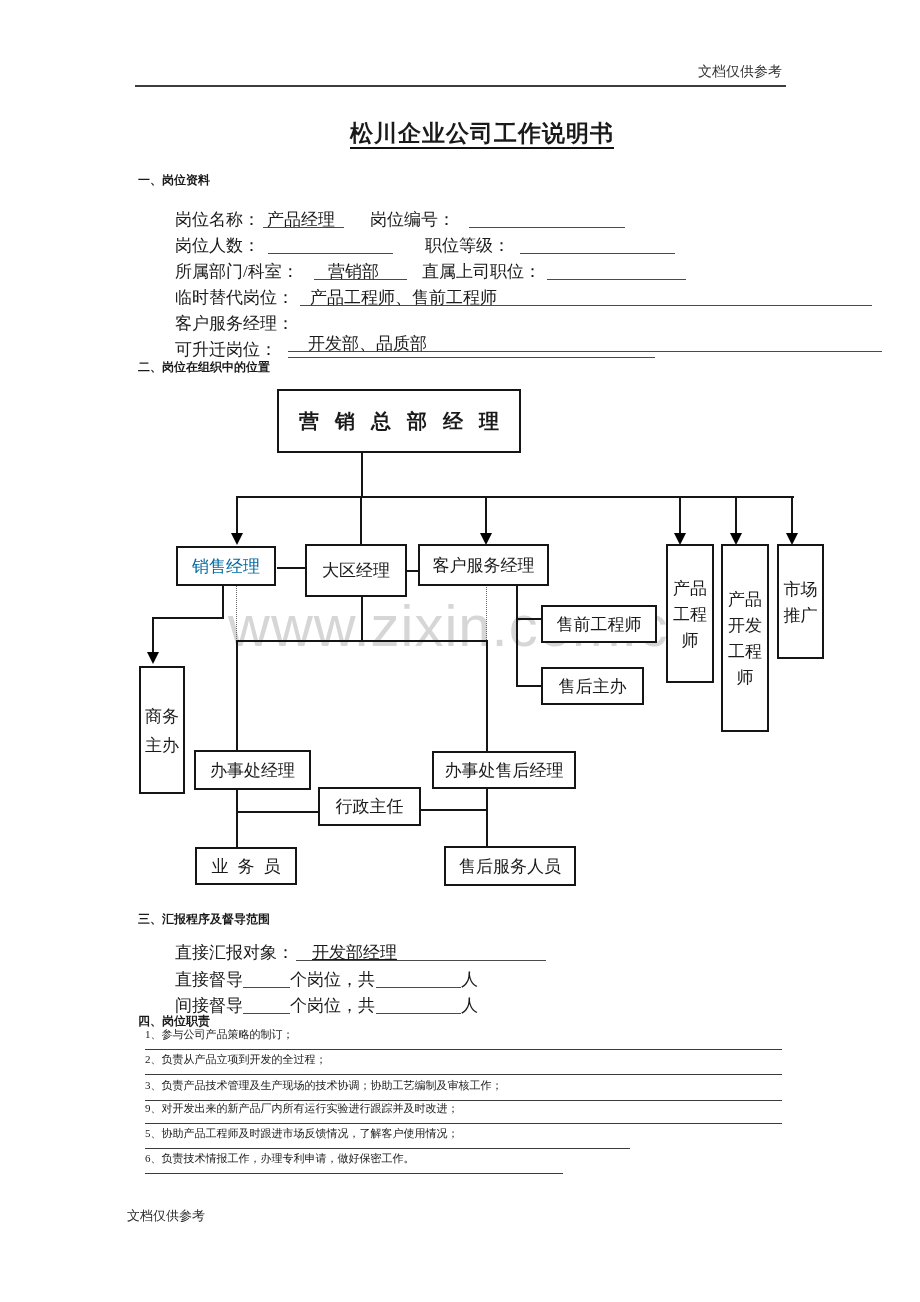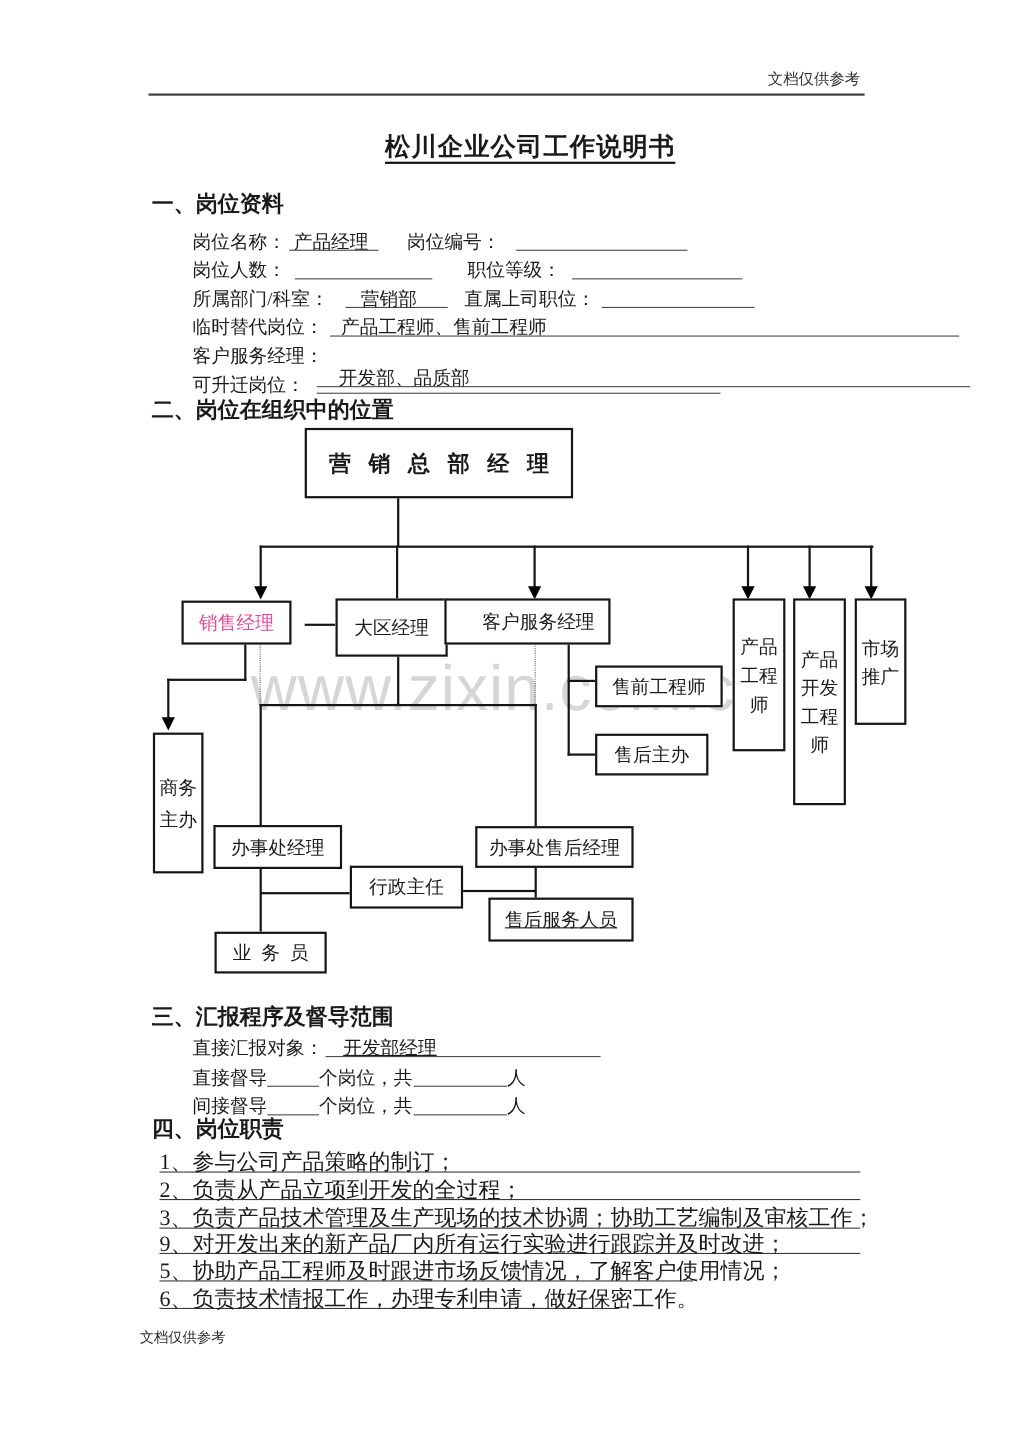--- a/index.html
+++ b/index.html
@@ -4,38 +4,38 @@
 <style>
   html,body{margin:0;padding:0;background:#fff;}
   .page{position:relative;width:920px;height:1302px;background:#fff;overflow:hidden;
         font-family:"Liberation Serif","DejaVu Serif",serif;color:#1a1a1a;}
   .abs{position:absolute;}
   .hdr-note{font-size:14px;color:#333;}
   .rule{background:#3d3d3d;height:2px;}
   .title{width:920px;text-align:center;font-family:"Liberation Sans","DejaVu Sans",sans-serif;
          font-weight:bold;font-size:23px;letter-spacing:1px;}
   .title span{border-bottom:2px solid #111;padding-bottom:1px;margin-left:44px;}
-  .sec-h{font-family:"Liberation Sans","DejaVu Sans",sans-serif;font-weight:bold;font-size:20px;}
+  .sec-h{font-family:"Liberation Sans","DejaVu Sans",sans-serif;font-weight:bold;font-size:12px;}
   .frm{font-size:17px;}
   .frm-lbl{position:absolute;white-space:nowrap;}
   .bl{position:absolute;height:19px;border-bottom:1px solid #4a4a4a;}
   .uv{position:absolute;height:19px;border-bottom:1px solid #4a4a4a;white-space:nowrap;padding-left:10px;}
   
   .obox{position:absolute;border:2px solid #151515;background:#fff;z-index:3;
         display:flex;align-items:center;justify-content:center;font-size:17px;text-align:center;}
   .vbox{flex-direction:column;line-height:26px;padding-top:2px;}
   .ln{position:absolute;background:#151515;z-index:2;}
   .dot{position:absolute;border-left:1px dotted #666;width:0;z-index:2;}
   .arr{position:absolute;width:0;height:0;border-left:6px solid transparent;
        border-right:6px solid transparent;border-top:12px solid #000;z-index:2;}
   .wm{position:absolute;z-index:1;color:#c9c9c9;opacity:.75;
       font-family:"Liberation Sans","DejaVu Sans",sans-serif;font-size:58px;letter-spacing:1px;}
   .s3{font-size:17px;}
   .s4-item{position:absolute;left:145px;height:22px;border-bottom:1px solid #3a3a3a;
-           font-size:20px;padding-top:3px;white-space:nowrap;box-sizing:content-box;margin-top:16px;}
+           font-size:11px;padding-top:3px;white-space:nowrap;box-sizing:content-box;}
   .w-a{width:637px;} .w-b{width:485px;} .w-c{width:418px;}
   .ftr{font-size:13px;color:#2b2b2b;}
 </style>
 </head>
 <body>
 
 <div class="page">
 
   <div class="abs hdr-note" style="left:698px;top:63px;">文档仅供参考</div>
   <div class="abs rule" style="left:135px;top:85px;width:651px;"></div>
@@ -120,31 +120,31 @@
     <div class="ln" style="left:361px;top:593px;width:2px;height:48px;"></div>
     <div class="ln" style="left:236px;top:640px;width:2px;height:110px;"></div>
     <div class="ln" style="left:486px;top:640px;width:2px;height:111px;"></div>
 
     <div class="ln" style="left:236px;top:786px;width:2px;height:61px;"></div>
     <div class="ln" style="left:486px;top:785px;width:2px;height:61px;"></div>
     <div class="ln" style="left:237px;top:811px;width:81px;height:2px;"></div>
     <div class="ln" style="left:417px;top:809px;width:70px;height:2px;"></div>
 
     <div class="obox" style="left:277px;top:389px;width:240px;height:60px;font-size:20px;letter-spacing:16px;text-indent:16px;font-weight:bold;">营销总部经理</div>
-    <div class="obox" style="left: 165px; top: 546px; width: 96px; height: 36px; color: #ec4899;">销售经理</div>
+    <div class="obox" style="left: 176px; top: 546px; width: 96px; height: 36px; color: #0369a1;">销售经理</div>
     <div class="obox" style="left:305px;top:544px;width:98px;height:49px;">大区经理</div>
-    <div class="obox" style="left:404px;top:544px;width:127px;height:38px;padding-left:20px;">客户服务经理</div>
+    <div class="obox" style="left:418px;top:544px;width:127px;height:38px;">客户服务经理</div>
     <div class="obox" style="left:541px;top:605px;width:112px;height:34px;">售前工程师</div>
     <div class="obox" style="left:541px;top:667px;width:99px;height:34px;">售后主办</div>
     <div class="obox vbox" style="left:139px;top:666px;width:42px;height:122px;line-height:29px;">商务主办</div>
     <div class="obox" style="left:194px;top:750px;width:113px;height:36px;">办事处经理</div>
     <div class="obox" style="left:432px;top:751px;width:140px;height:34px;">办事处售后经理</div>
     <div class="obox" style="left:318px;top:787px;width:99px;height:35px;">行政主任</div>
     <div class="obox" style="left:195px;top:847px;width:98px;height:34px;letter-spacing:9px;text-indent:9px;">业务员</div>
-    <div class="obox" style="left:444px;top:816px;width:128px;height:36px;text-decoration:underline;">售后服务人员</div>
+    <div class="obox" style="left:444px;top:846px;width:128px;height:36px;">售后服务人员</div>
     <div class="obox vbox" style="left:666px;top:544px;width:44px;height:133px;">产品工程师</div>
     <div class="obox vbox" style="left:721px;top:544px;width:44px;height:182px;">产品开发工程师</div>
     <div class="obox vbox" style="left:777px;top:544px;width:43px;height:109px;">市场推广</div>
   </div>
 
   <div class="abs sec-h" style="left:138px;top:911px;">三、汇报程序及督导范围</div>
 
   <div class="abs s3" style="top:941px;">
     <span class="frm-lbl" style="left:175px;">直接汇报对象：</span>
     <span class="uv" style="left:296px;width:234px;padding-left:16px;text-decoration:underline;">开发部经理</span>

